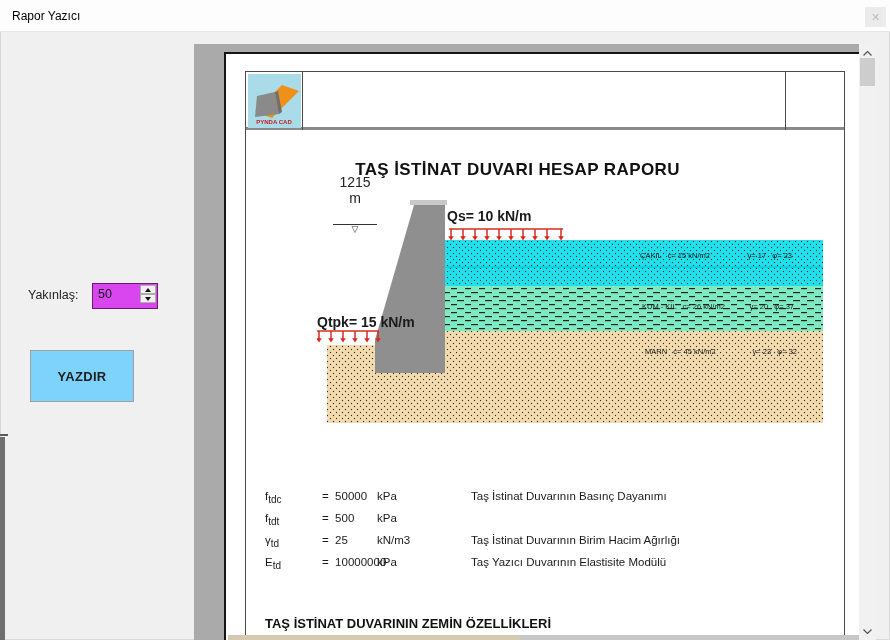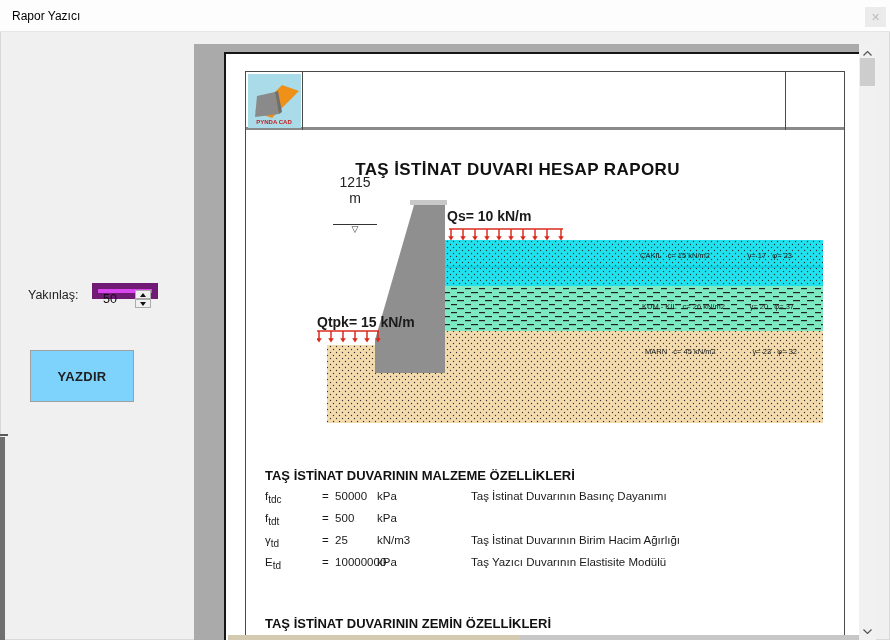--- a/index.html
+++ b/index.html
@@ -23,22 +23,22 @@
   }
   .close-btn {
     position:absolute; right:4px; top:7px; width:21px; height:20px;
     background:#ebebeb; color:#bdbdbd; font-size:11px;
     display:flex; align-items:center; justify-content:center;
   }
 
   
   .zoom-label { position:absolute; left:28px; top:288px; font-size:12.5px; color:#222; }
   .spinbox {
-    position:absolute; left:92px; top:283px; width:66px; height:16px;
-    background:#d946ef; border:6px solid #701a75;
+    position:absolute; left:92px; top:283px; width:66px; height:26px;
+    background:#d946ef; border:1px solid #701a75;
   }
   .spin-value { position:absolute; left:5px; top:3px; font-size:12.5px; color:#111; }
   .spinner { position:absolute; right:1px; top:1px; width:16px; height:18px; }
   .spin-btn {
     position:absolute; left:0; width:16px; height:9px;
     background:#f0f0f0; border:1px solid #acacac;
     display:flex; align-items:center; justify-content:center;
   }
   .spin-btn.up { top:0; } .spin-btn.down { top:9px; }
   .tri-up { width:0; height:0; border-left:3px solid transparent; border-right:3px solid transparent; border-bottom:4px solid #111; }
@@ -216,21 +216,20 @@
         <div class="layer-row" style="left:309px; top:107px;">
           <span class="pre">KUM - KİL   c= 26 kN/m2</span>
             <span class="pre">γ= 20   φ= 37</span>
         </div>
         <div class="layer-row" style="left:312px; top:152px;">
           <span class="pre">MARN   c= 45 kN/m2</span>
             <span class="pre">γ= 23   φ= 32</span>
         </div>
       </div>
 
-      <div class="m-heading" style="top:414px;">TAŞ İSTİNAT DUVARININ MALZEME ÖZELLİKLERİ</div>
 
       <div class="m-row" style="top:436px;">
         <span class="m-sym"><span>f</span><sub>tdc</sub></span>
         <span class="m-val pre">=  50000</span>
         <span class="m-unit">kPa</span>
         <span class="m-desc">Taş İstinat Duvarının Basınç Dayanımı</span>
       </div>
       <div class="m-row" style="top:458px;">
         <span class="m-sym"><span>f</span><sub>tdt</sub></span>
         <span class="m-val pre">=  500</span>

